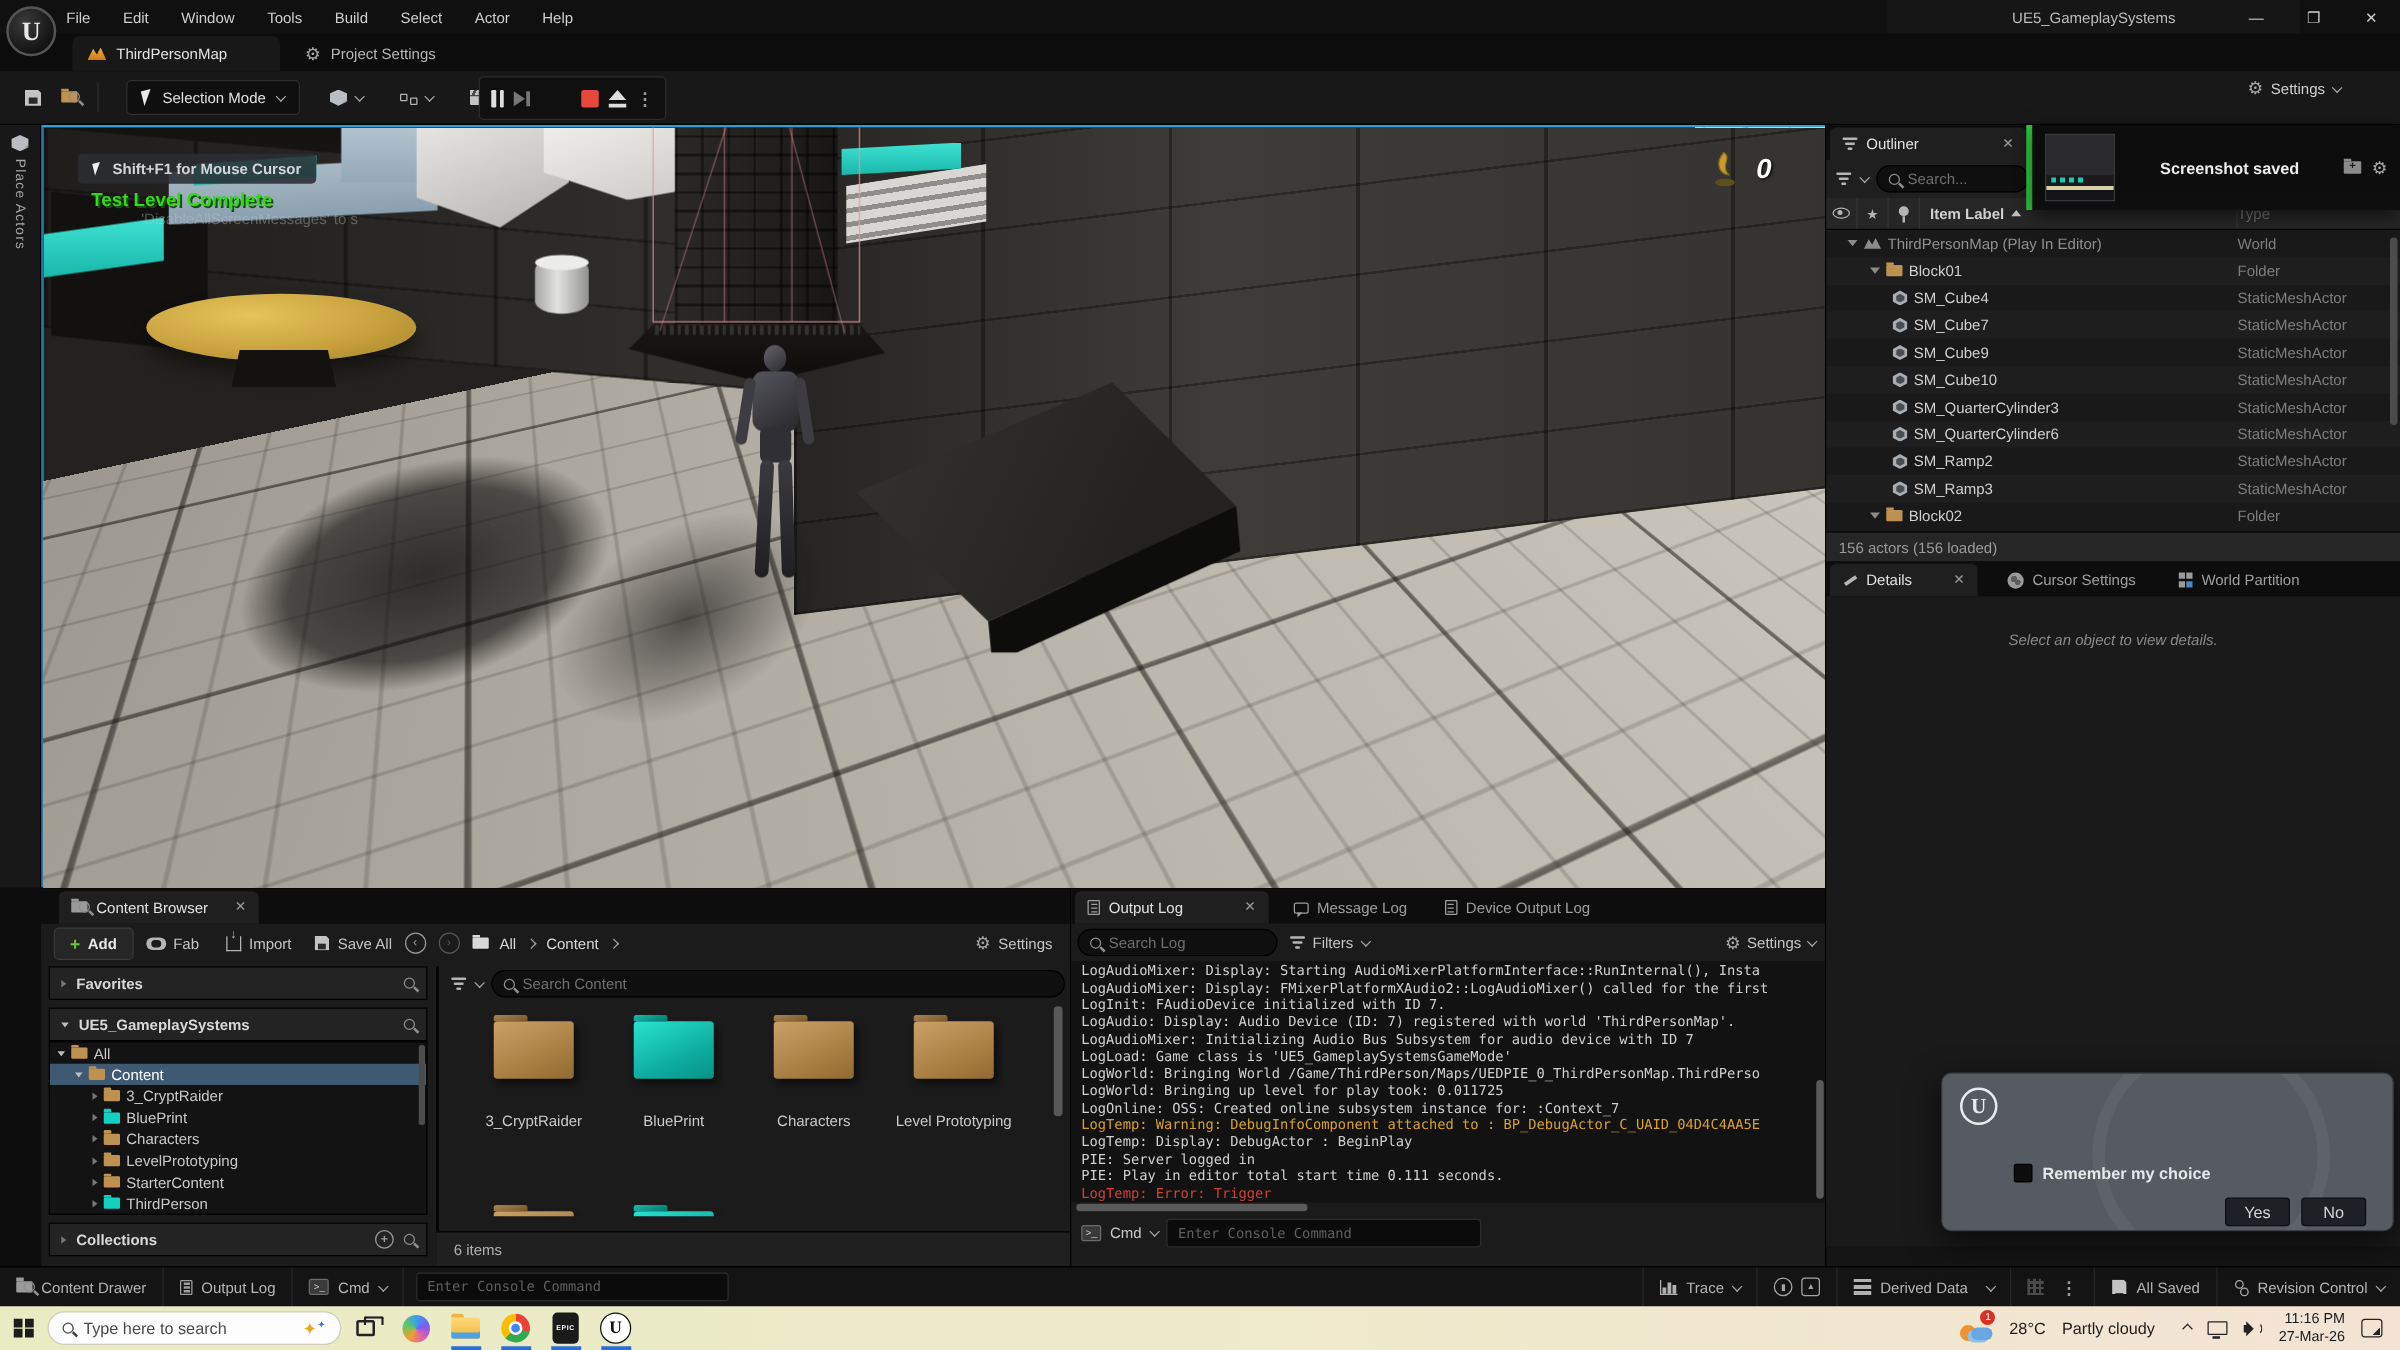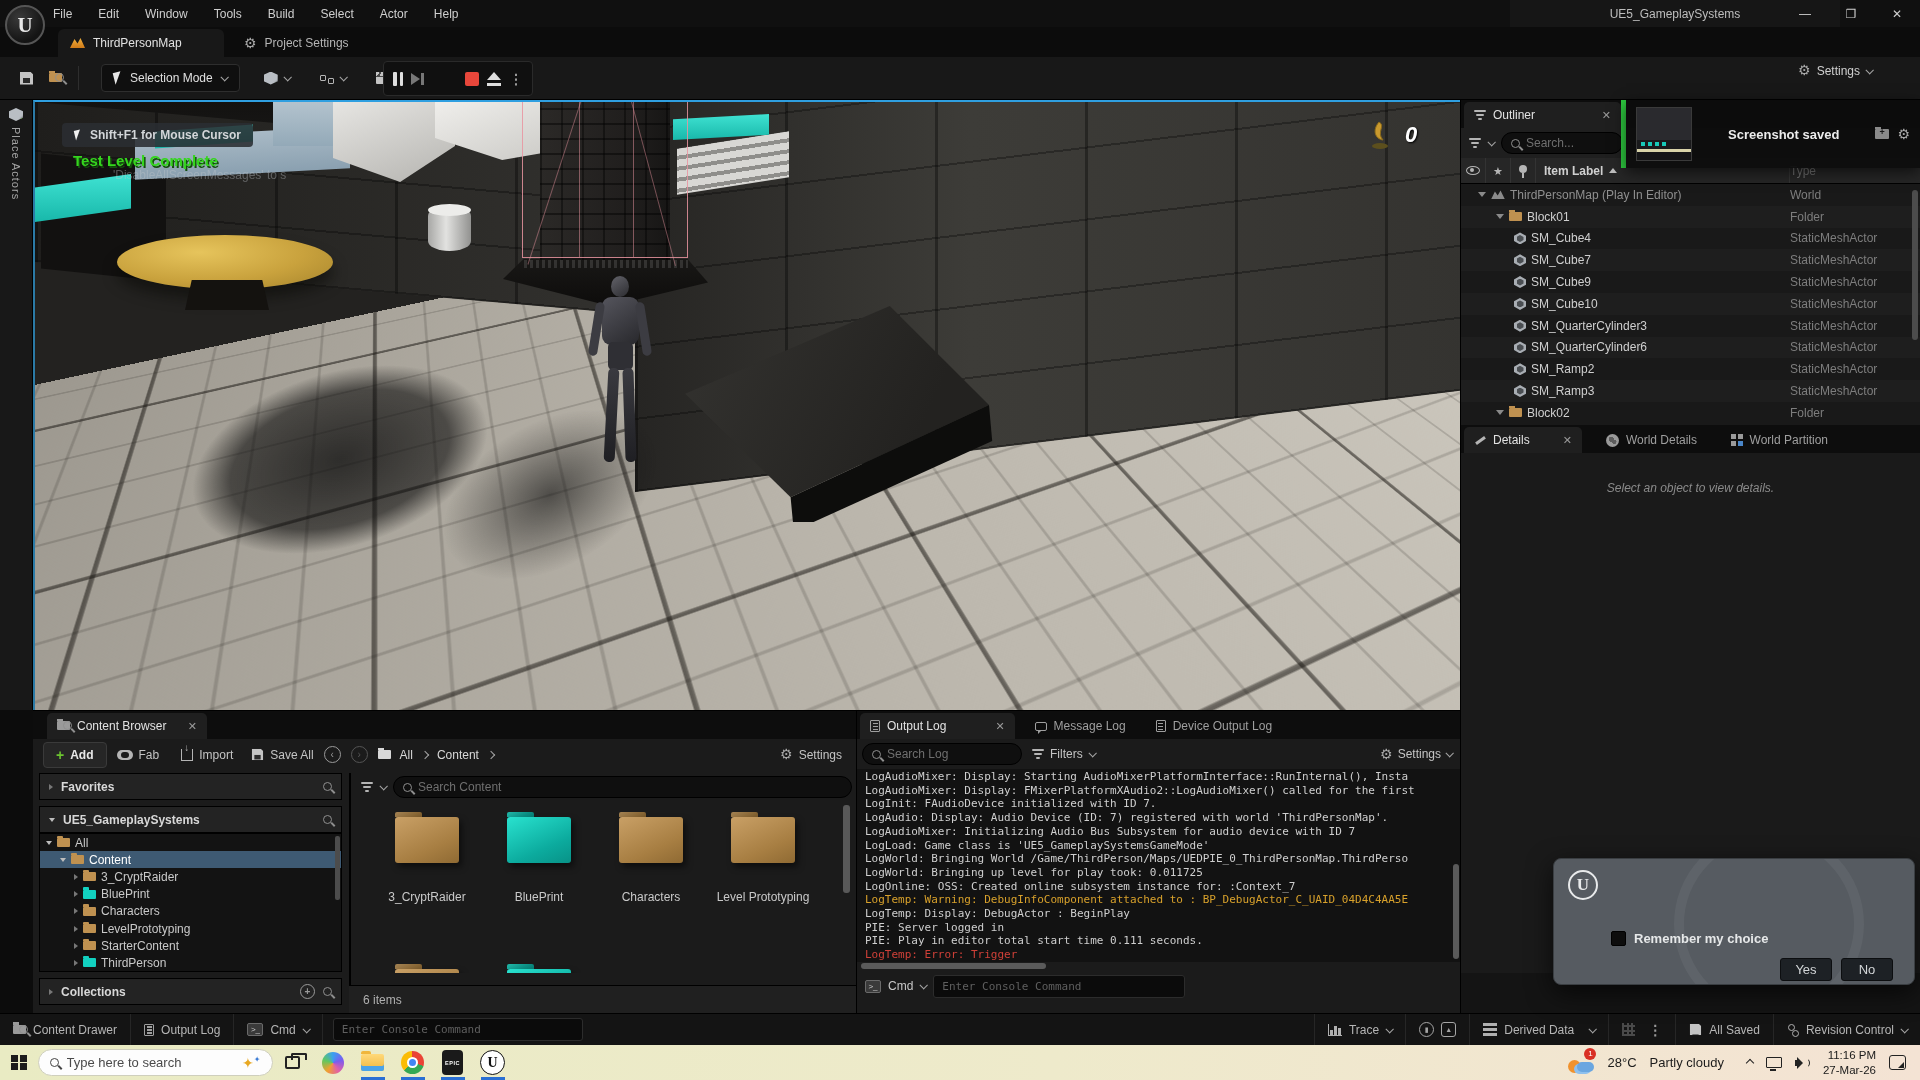--- a/index.html
+++ b/index.html
@@ -581,29 +581,30 @@
         <span class="ol-type">StaticMeshActor</span>
       </div>
       <div class="ol-row">
         <span class="ind" style="width: 30px;"></span>
         <span class="tri-d dim"></span>
         <span class="ico-folder"></span>
         <span class="ol-label">Block02</span>
         <span class="ol-type">Folder</span>
       </div>
     </div>
+  <div id="outliner-footer">156 actors (156 loaded)</div>
   <div class="ptab-row" id="details-tabs">
       <div class="ptab active" style="margin-left: 3px; margin-right: 14px;">
         <span class="pencil"></span>
         <span class="ptab-label">Details</span>
         <span class="xclose" style="margin-left: 26px;"></span>
       </div>
       <div class="ptab" style="margin-right: 14px;">
         <span class="globe"></span>
-        <span class="ptab-label">World Details</span>
+        <span class="ptab-label">Cursor Settings</span>
       </div>
       <div class="ptab" style="margin-right: 14px;">
         <span class="partgrid">
           <i></i>
           <i></i>
           <i></i>
           <i></i>
         </span>
         <span class="ptab-label">World Partition</span>
       </div>

